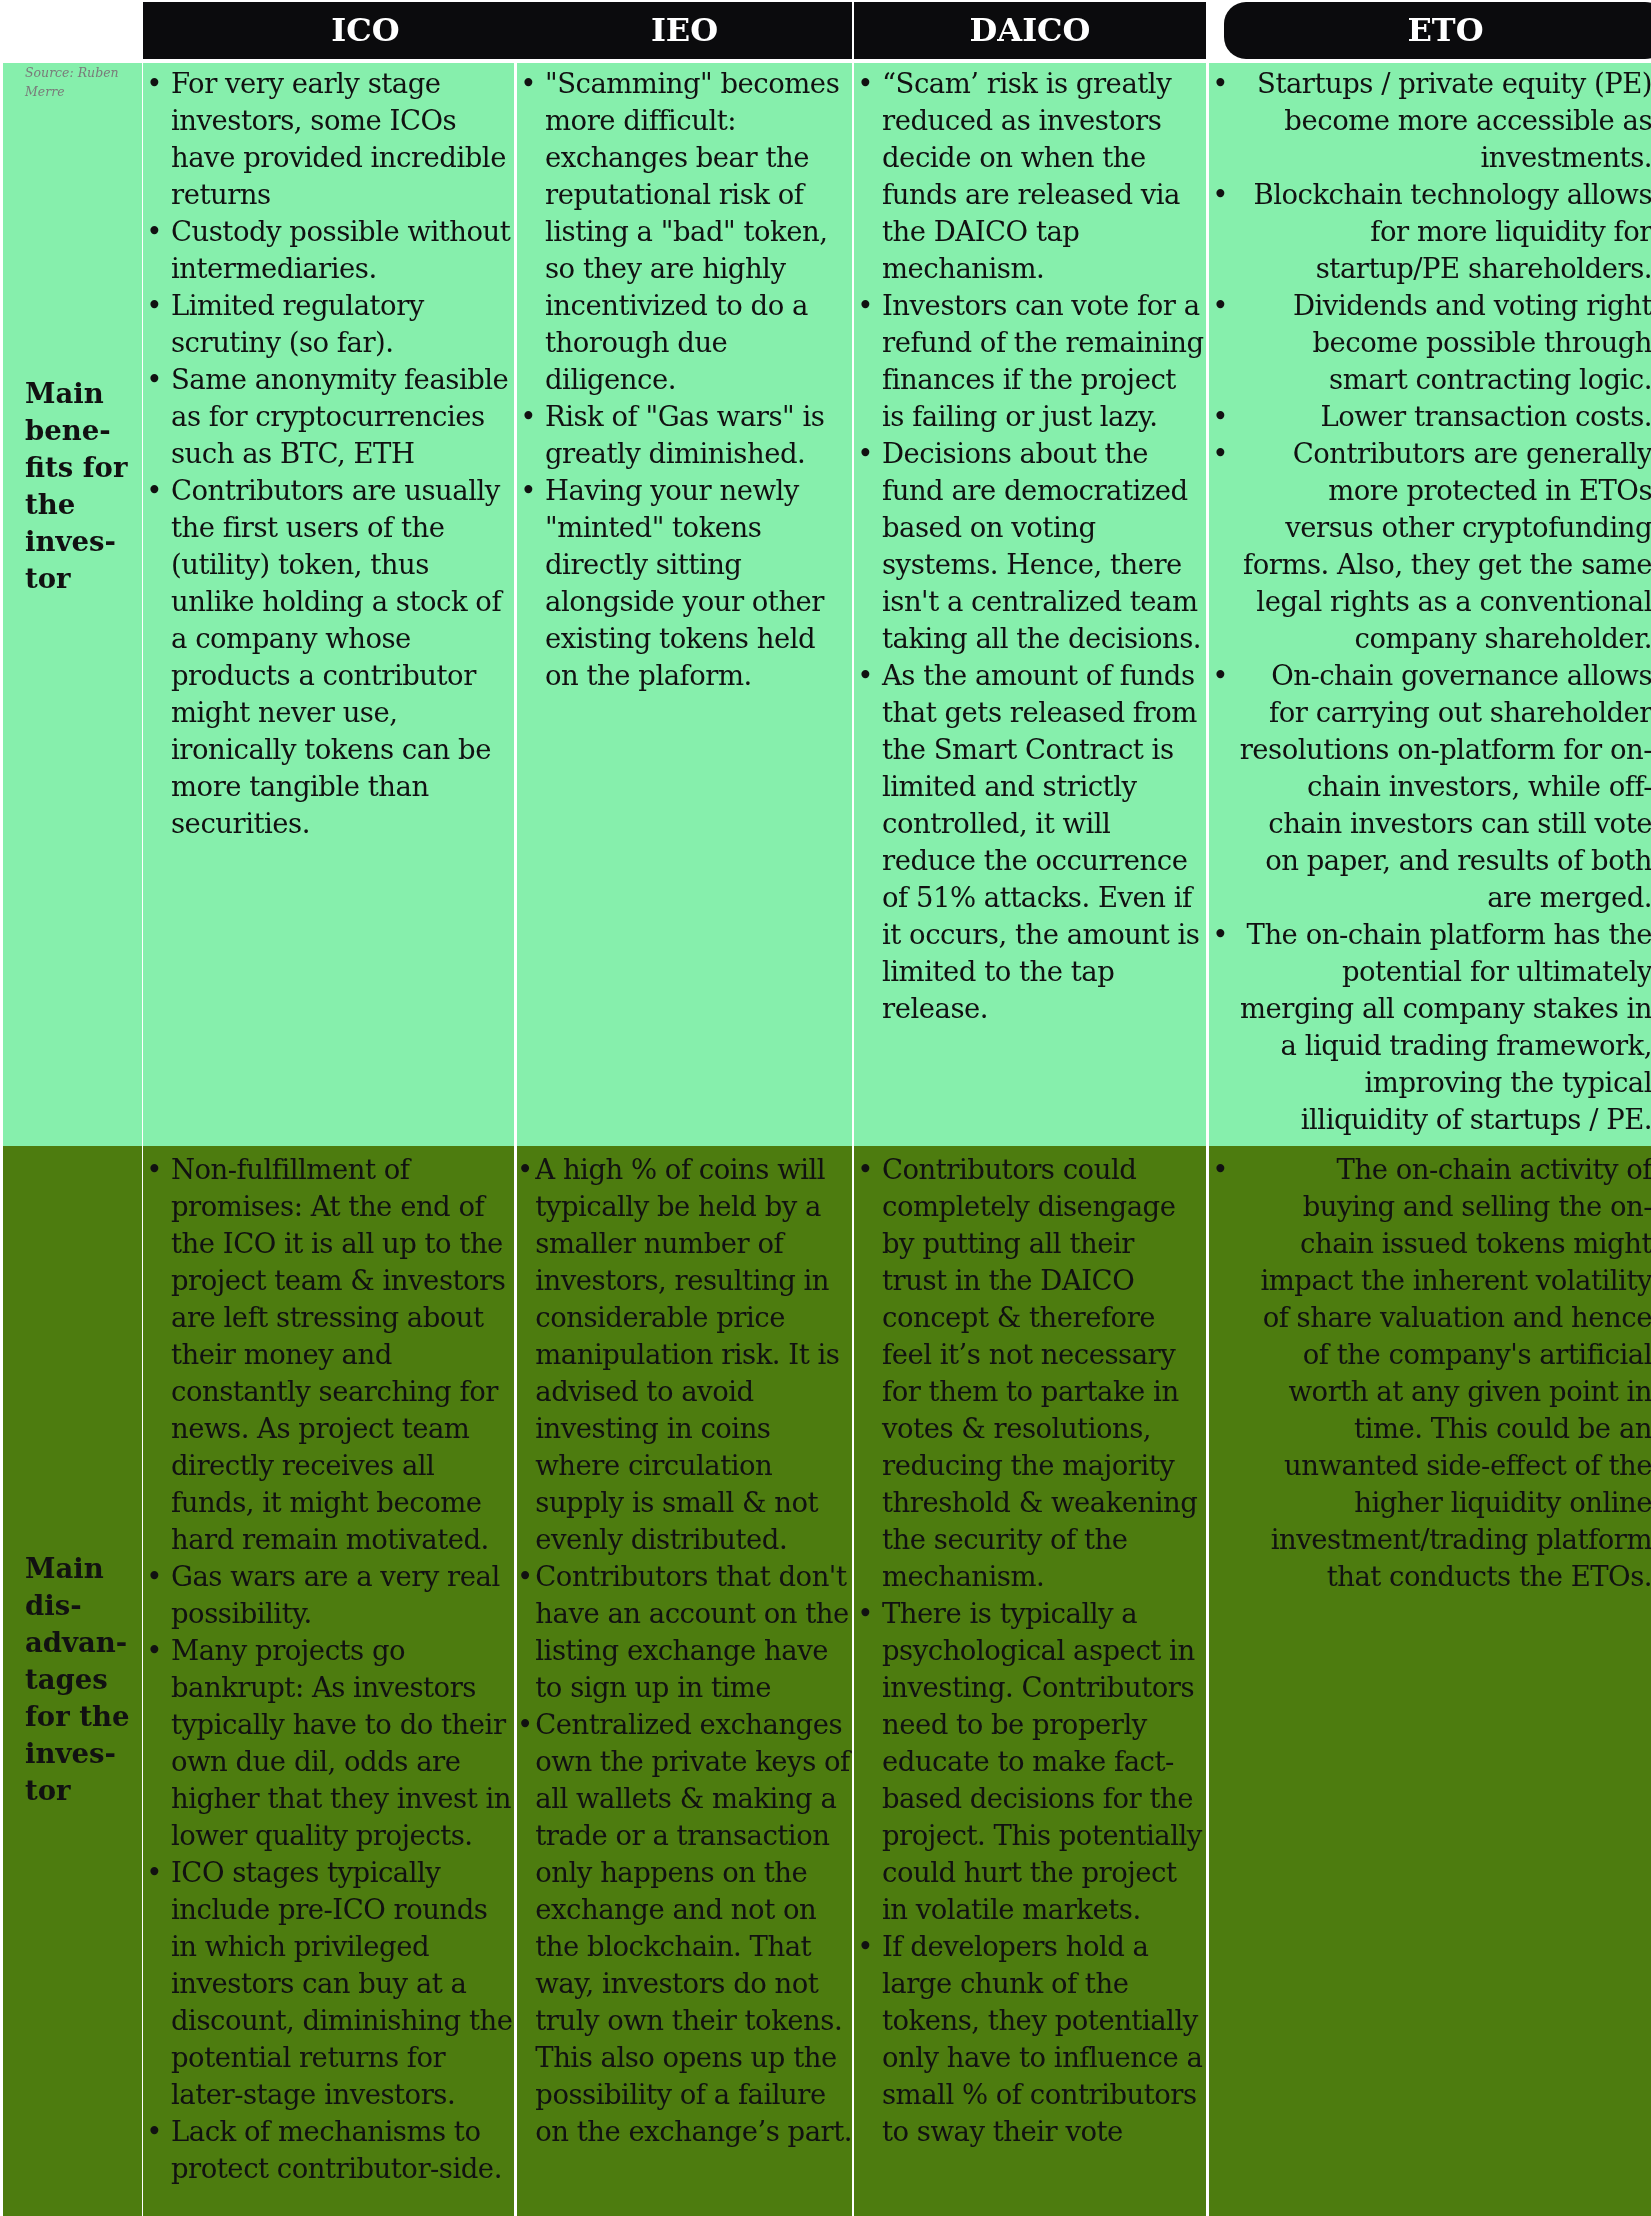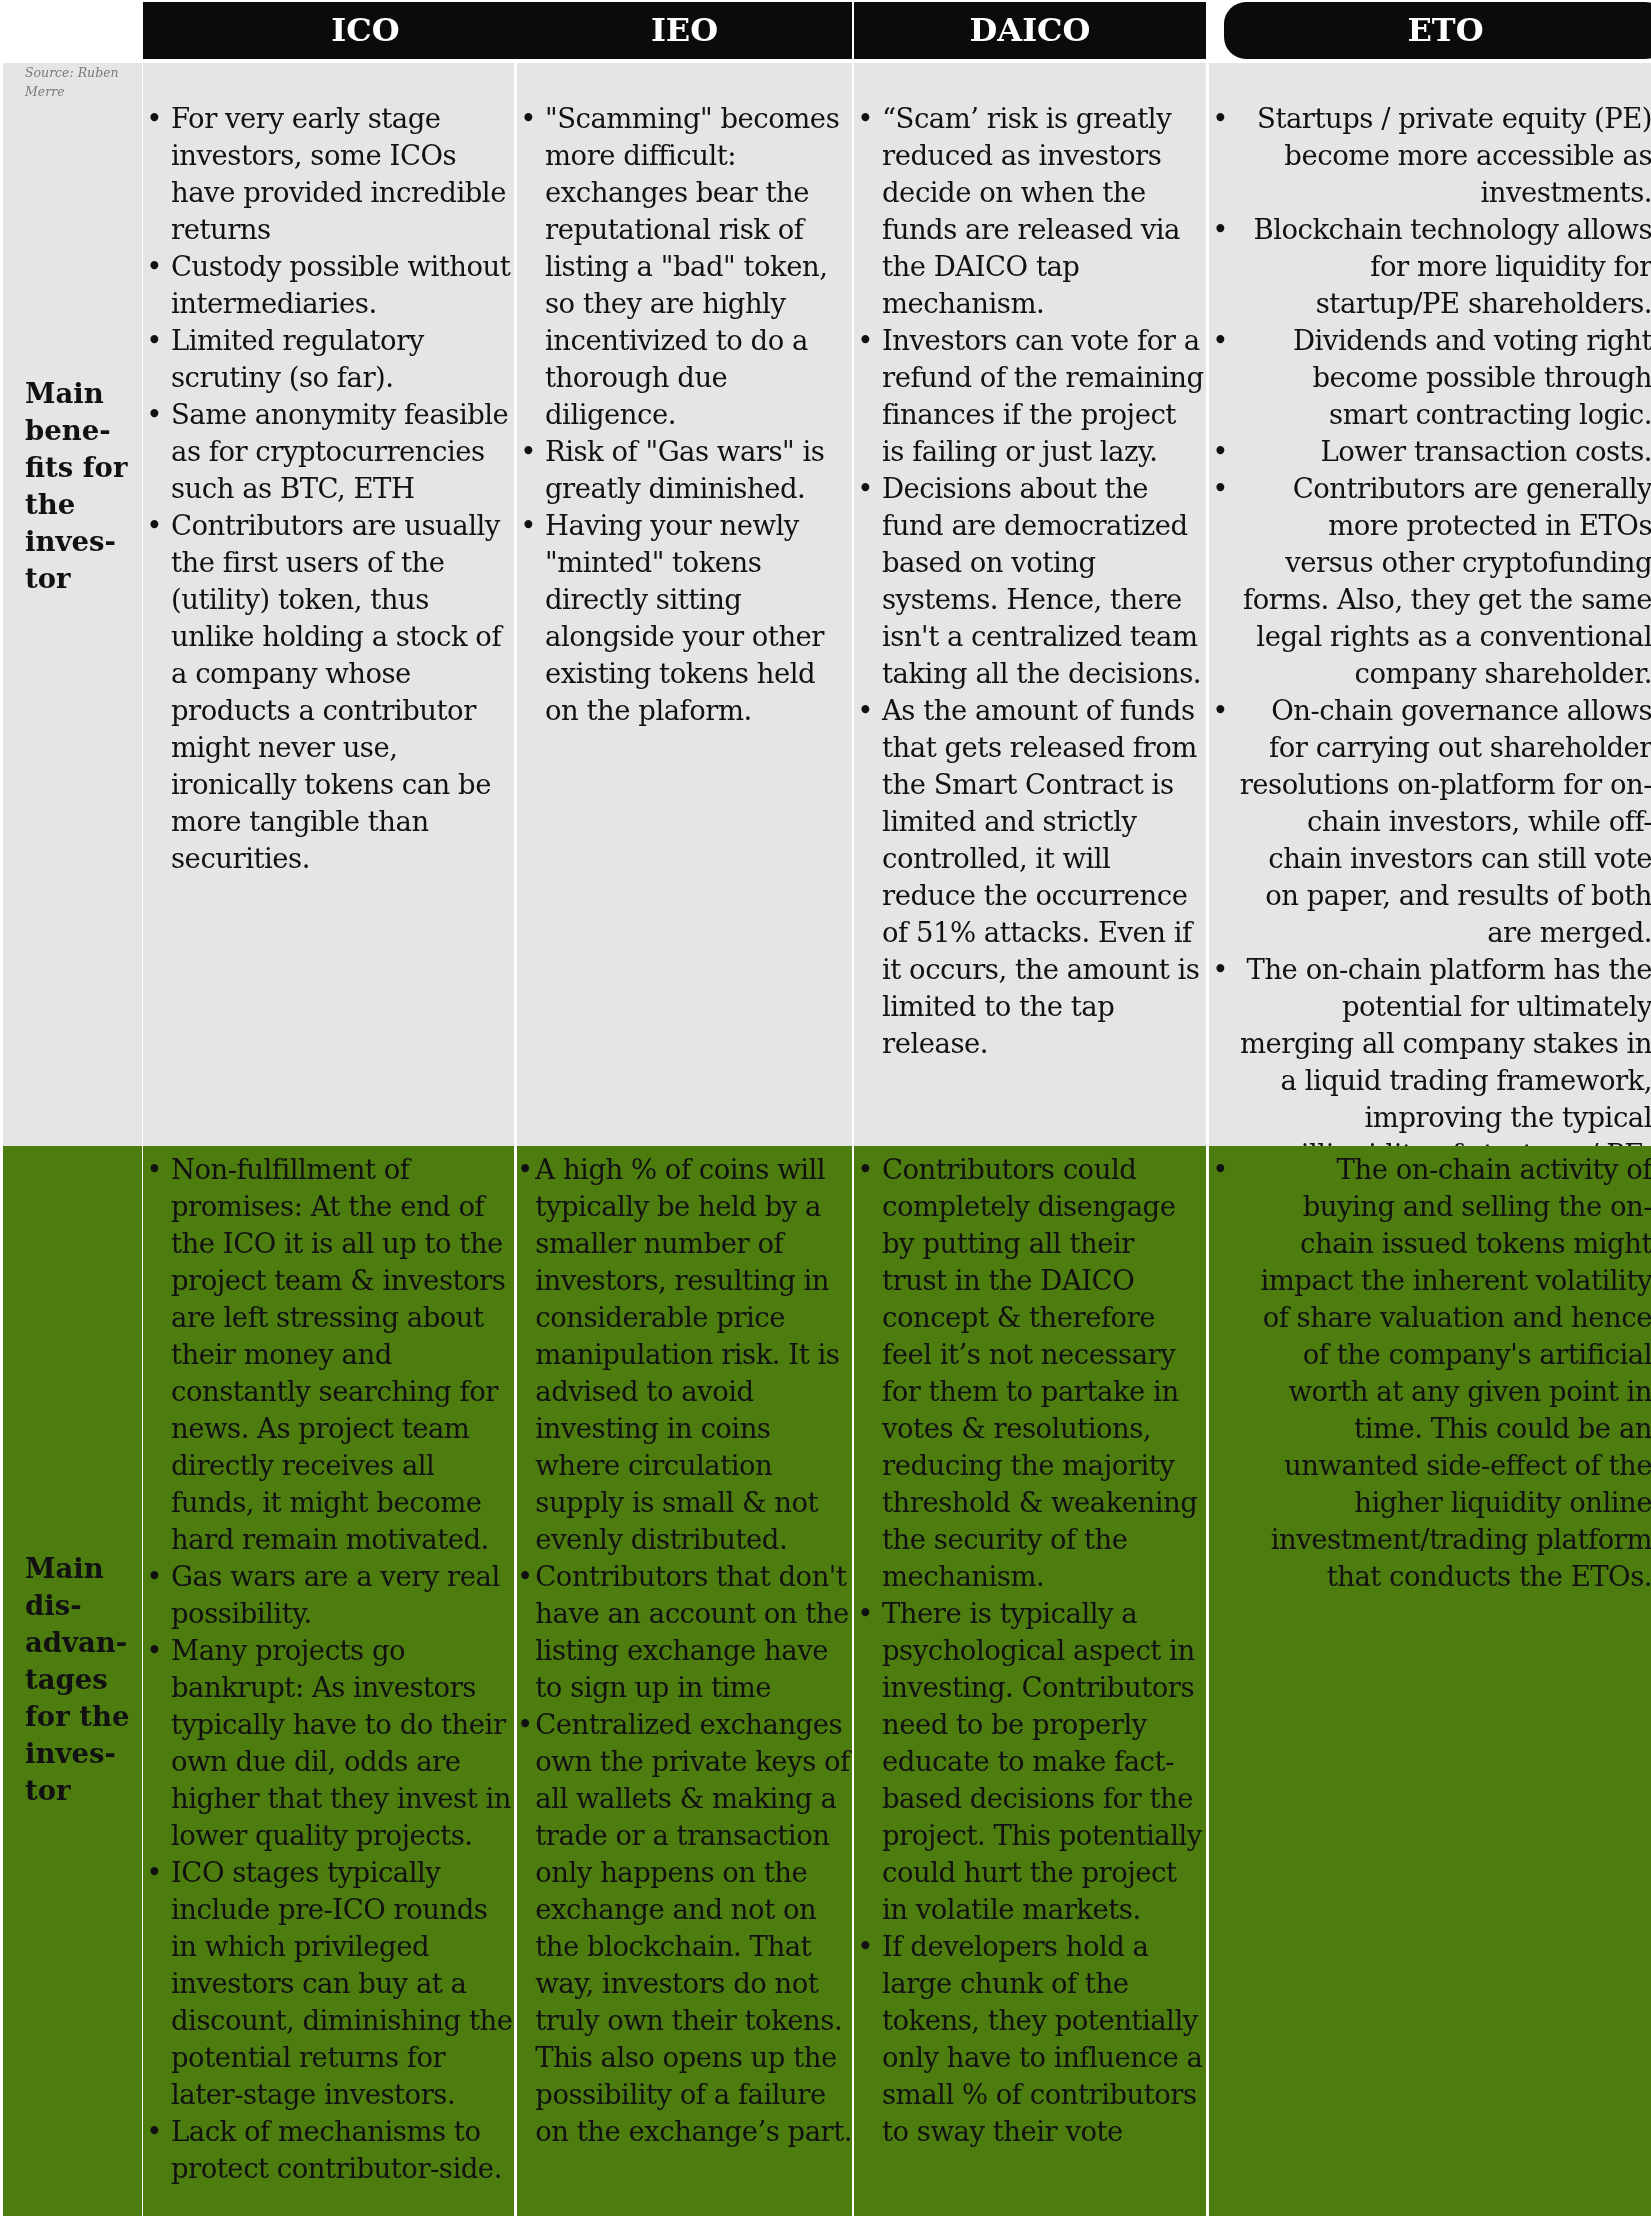--- a/index.html
+++ b/index.html
@@ -2,36 +2,36 @@
 <html style="font-size:13.3px"><head>
 <meta charset="utf-8">
 <style>
   html, body { margin:0; padding:0; background:#ffffff; }
   body { width:1651px; height:2216px; position:relative; overflow:hidden;
          font-family:"DejaVu Serif", "Liberation Serif", serif; color:#111; }
   .hdr { position:absolute; top:1.7px; height:57px; background:#0b0b0d; color:#fff;
          font-weight:bold; font-size:32px; display:flex; align-items:center; justify-content:center;
          font-family:"DejaVu Serif", serif; }
   .cell { position:absolute; box-sizing:border-box; }
-  .r1 { top:63px; height:1083px; background:#e5e5e5; }
+  .r1 { top:63px; height:1083px; background:#86efac; }
   .r2 { top:1146px; height:1070px; background:#4d7c0f; }
   .label-cell { left:2.5px; width:139px; }
   .label { position:absolute; left:22.5px; font-weight:bold; font-size:27.5px; line-height:37px;
            font-family:"DejaVu Serif", serif; width:116px; }
   .source { position:absolute; left:22.5px; top:62px; font-style:italic; color:#7a7a7a; font-size:12.5px;
             line-height:19px; width:116px; }
   ul.bl { list-style:none; margin:0; padding:0; font-size:27.5px; line-height:37px;
           letter-spacing:-0.5px; }
   ul.bl li { position:relative; padding-left:28px; }
   ul.bl li::before { content:"\2022"; position:absolute; left:3.3px; top:0; }
   .c-ico { left:143px; width:371px; }
   .c-ieo { left:517px; width:335px; }
   .c-daico { left:854px; width:352px; }
   .c-eto { left:1209px; width:443px;text-align:right; }
-  .r1 ul.bl { padding-top:1.7px;margin-top:35px; }
+  .r1 ul.bl { padding-top:1.7px; }
   .r2 ul.bl { padding-top:5px; }
   .c-ieo.r2 ul.bl li { padding-left:18.3px; }
   .c-ieo.r2 ul.bl li::before { left:0; }
 </style>
 </head>
 <body>
 
 <div class="hdr" style="left:143px;width:445px;">
   <span>ICO</span>
 </div>

